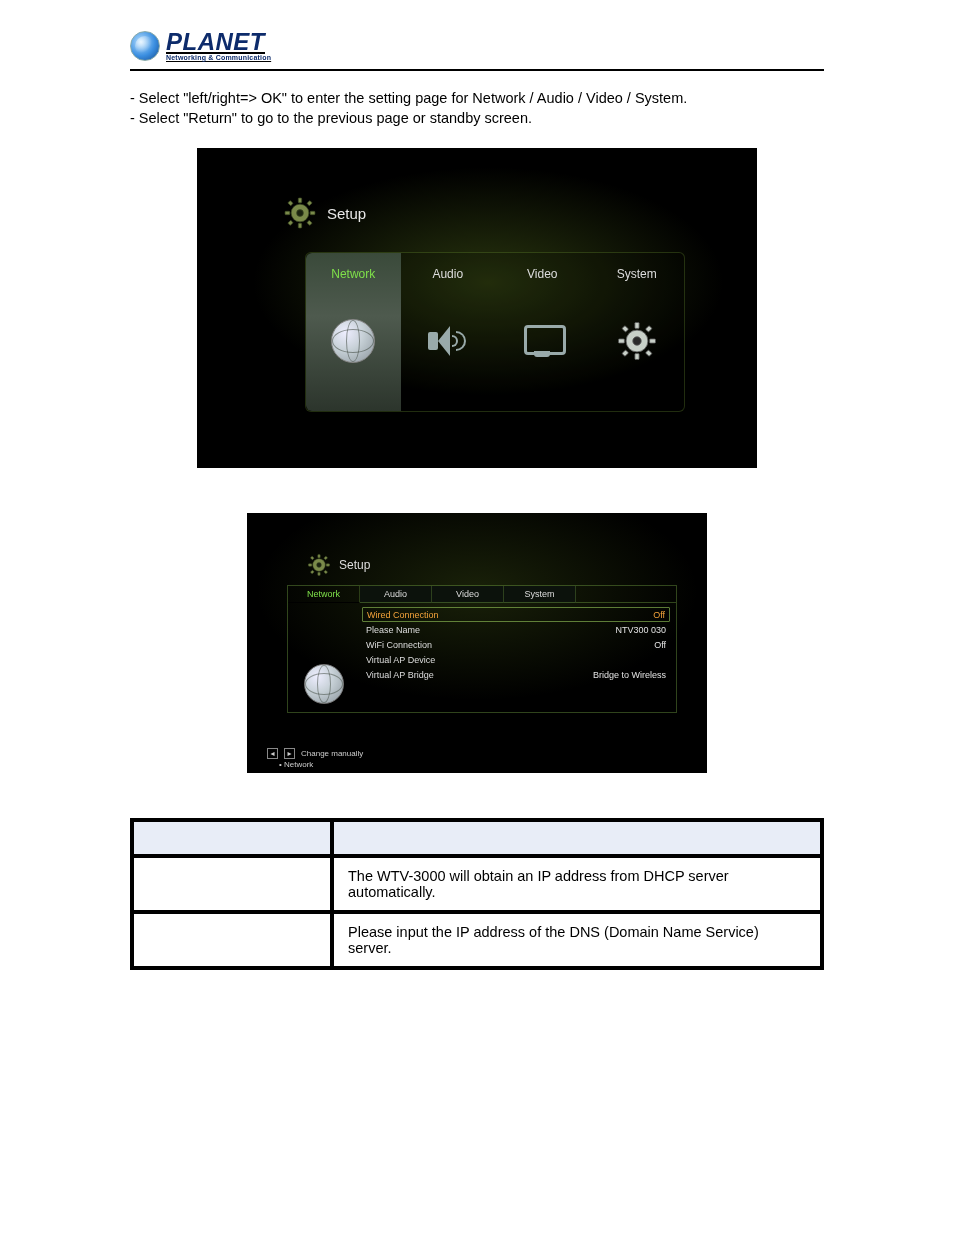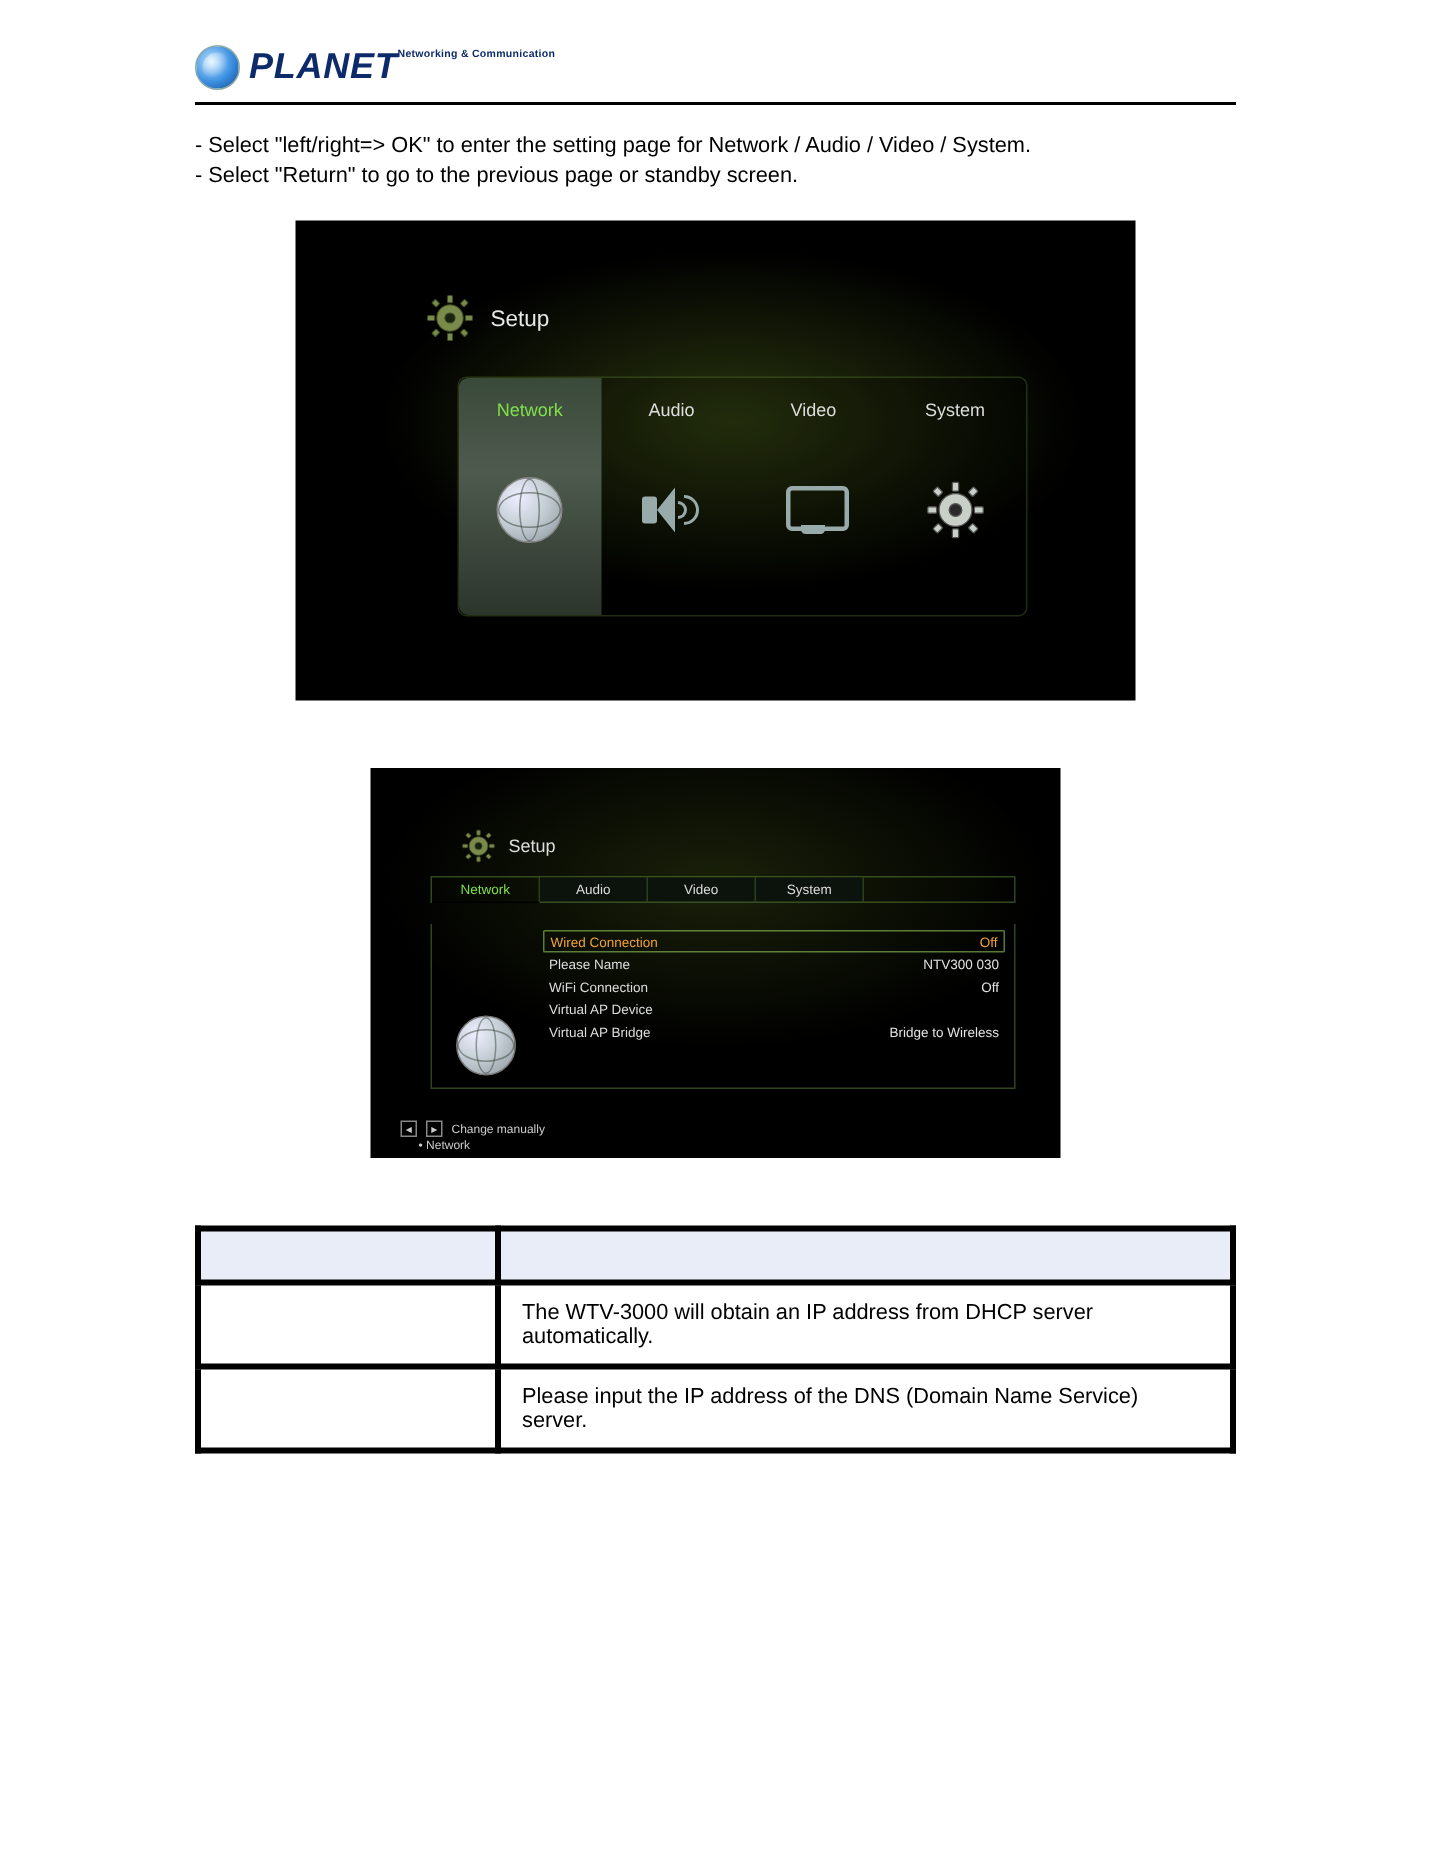--- a/index.html
+++ b/index.html
@@ -27,21 +27,21 @@
     position: relative;
     border: 1px solid #8aa;
   }
   .logo-globe::after{
     content:"";
     position:absolute;
     inset:4px;
     border-radius:50%;
     background: radial-gradient(circle at 30% 30%, rgba(255,255,255,.7), transparent 55%);
   }
-  .logo-text-block{ display:flex; flex-direction:row; line-height:1; }
+  .logo-text-block{ display:flex; flex-direction:column; line-height:1;text-decoration:underline; }
   .logo-text {
     font-family: Arial Black, Arial, sans-serif;
     font-size: 24px;
     font-weight: 900;
     font-style: italic;
     letter-spacing: 0.5px;
     color: #0d2b6b;
   }
   .logo-tagline{
     font-size: 7px;
@@ -180,21 +180,21 @@
   }
   .tab{
     width:72px;text-align:center;line-height:17px;
     border-right:1px solid rgba(120,170,70,.3);
     border-bottom:1px solid rgba(120,170,70,.4);
     background:#0c120c;
   }
   .tab.active{color:#7fe04a;border-bottom:1px solid #000;background:transparent;}
   .tabs .spacer{flex:1;border-bottom:1px solid rgba(120,170,70,.4);}
   .panel{
-    position:absolute;left:40px;top:104px;width:390px;height:110px;
+    position:absolute;left:40px;top:90px;width:390px;height:110px;
     border:1px solid rgba(120,170,70,.4);border-top:none;
     display:flex;
   }
   .panel-left{
     width:72px;display:flex;align-items:flex-end;justify-content:center;padding-bottom:8px;
   }
   .globe-sm{
     width:40px;height:40px;border-radius:50%;
     background:radial-gradient(circle at 32% 30%, #eef 0%, #c5cfd5 45%, #8a949b 100%);
     border:1px solid #777;position:relative;

